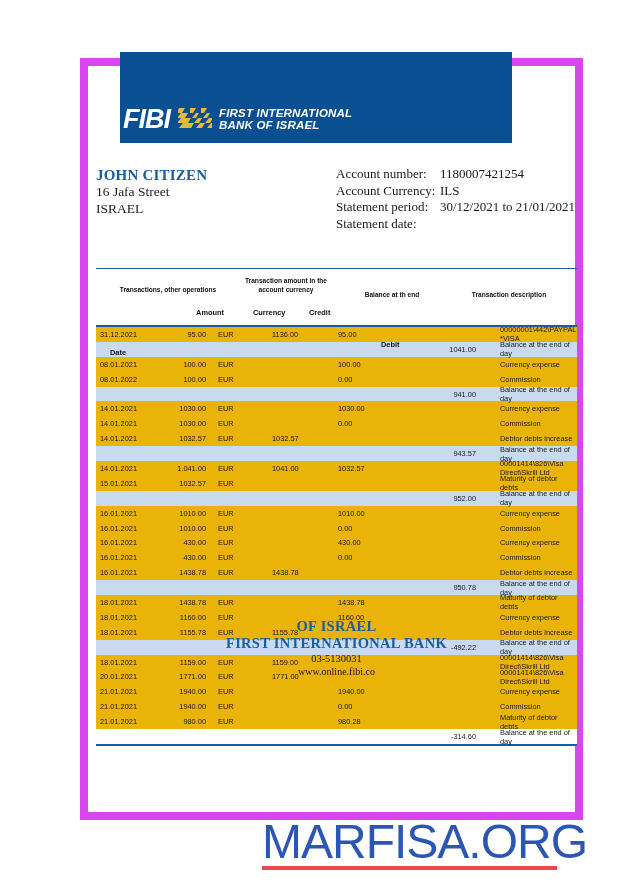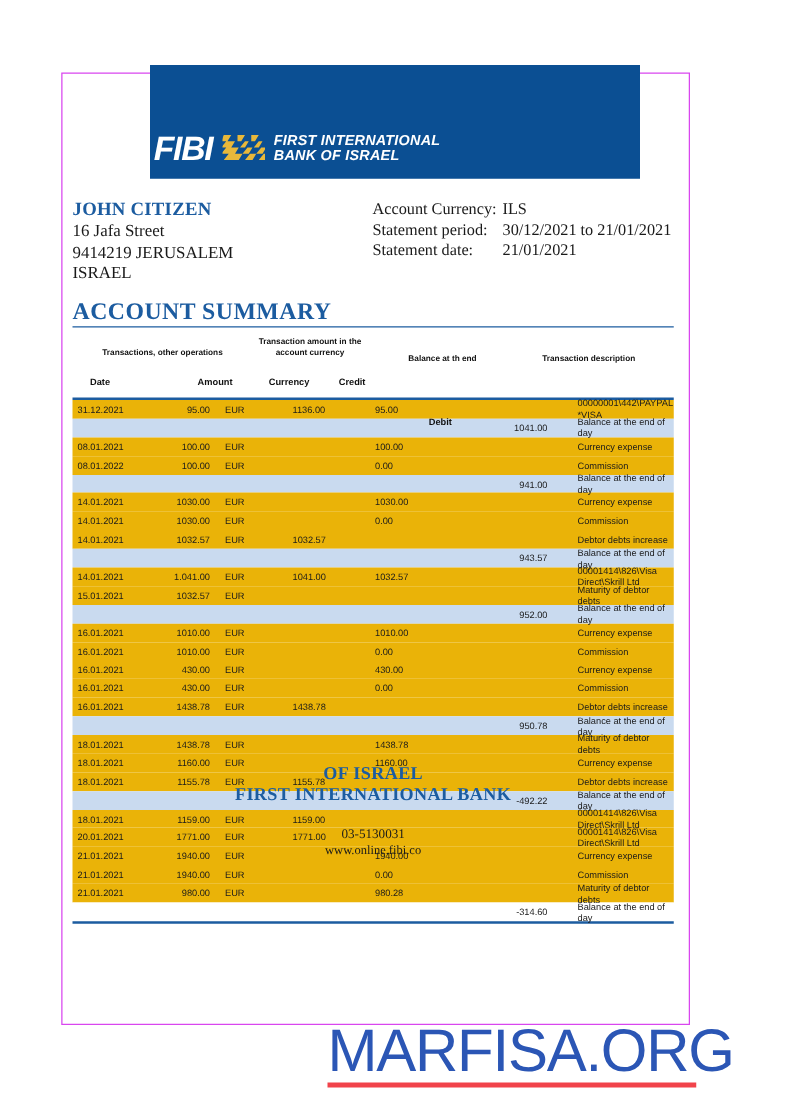--- a/index.html
+++ b/index.html
@@ -11,25 +11,25 @@
     width: 631px;
     height: 893px;
     position: relative;
     font-family: "Liberation Serif", serif;
     overflow: hidden;
   }
 
   
   #page-frame {
     position: absolute;
-    left: 49px;
+    left: 80px;
     top: 58px;
     width: 503px;
     height: 762px;
-    border: 1px solid #d946ef;
+    border: 8px solid #d946ef;
     box-sizing: border-box;
     background: #ffffff;
     text-decoration: underline;
   }
 
   
   #brand-band {
     position: absolute;
     left: 120px;
     top: 52px;
@@ -179,21 +179,21 @@
     background: #ffffff;
   }
   .c-date     { width: 56px;  flex: 0 0 auto; padding-left: 4px; }
   .c-amount   { width: 50px;  flex: 0 0 auto; text-align: right; padding-right: 6px; }
   .c-currency { width: 48px;  flex: 0 0 auto; padding-left: 6px; }
   .c-credit   { width: 58px;  flex: 0 0 auto; padding-left: 6px; }
   .c-debit    { width: 62px;  flex: 0 0 auto; padding-left: 8px; }
   .c-balance  { width: 76px;  flex: 0 0 auto; text-align: right; padding-right: 14px; }
   .c-desc     { flex: 1 1 auto; padding-left: 10px; }
 
-  .thead-cols .c-date     { padding-left: 14px; }
+  .thead-cols .c-date     { padding-left: 14px; margin-top: 40px; }
   .thead-cols .c-amount   { text-align: right; padding-left: 8px; }
   .thead-cols .c-currency { padding-left: 2px; margin-left: 21px; }
   .thead-cols .c-credit   { padding-left: 8px; }
   .thead-cols .c-debit    { padding-left: 14px; margin-top: 32px; }
 
   #table-bottom-rule {
     width: 481px;
     height: 2.4px;
     background: #1c5ca0;
   }
@@ -209,21 +209,21 @@
   .footer-bank {
     color: #1c5ca0;
     font-weight: bold;
     font-size: 14.5px;
     line-height: 17px;
     letter-spacing: 0.3px;
   }
   .footer-phone {
     font-size: 10.5px;
     color: #1a1a1a;
-    margin-top: 16px;
+    margin-top: 0;
     line-height: 13px;
   }
   .footer-site {
     font-size: 10px;
     color: #1a1a1a;
     line-height: 13px;
   }
 
   
   #watermark {
@@ -249,42 +249,43 @@
 </head>
 <body>
 
 <div id="page-frame">
 
   <div id="info-row">
 
     <div id="customer-block">
       <div id="customer-name">JOHN CITIZEN</div>
       <div class="cust-line">16 Jafa Street</div>
-      <div class="cust-line">9414219 JERUSALEM</div>
       <div class="cust-line">ISRAEL</div>
     </div>
 
     <div id="account-block">
+      <div class="acct-row">
+        <span class="acct-label">Account number:</span>
+        <span class="acct-value">1180007421254</span>
+      </div>
       <div class="acct-row">
         <span class="acct-label">Account Currency:</span>
         <span class="acct-value">ILS</span>
       </div>
       <div class="acct-row">
         <span class="acct-label">Statement period:</span>
         <span class="acct-value">30/12/2021 to 21/01/2021</span>
       </div>
       <div class="acct-row">
         <span class="acct-label">Statement date:</span>
-        <span class="acct-value">21/01/2021</span>
       </div>
     </div>
 
   </div>
 
-  <div id="summary-title">ACCOUNT SUMMARY</div>
   <div id="title-rule"></div>
 
   <div id="tx-table">
 
     <div class="thead-group">
       <div class="grp-label" id="grp-transactions">Transactions, other operations</div>
       <div class="grp-label" id="grp-amount">Transaction amount in the account currency</div>
       <div class="grp-label" id="grp-balance">Balance at th end</div>
       <div class="grp-label" id="grp-description">Transaction description</div>
     </div>

